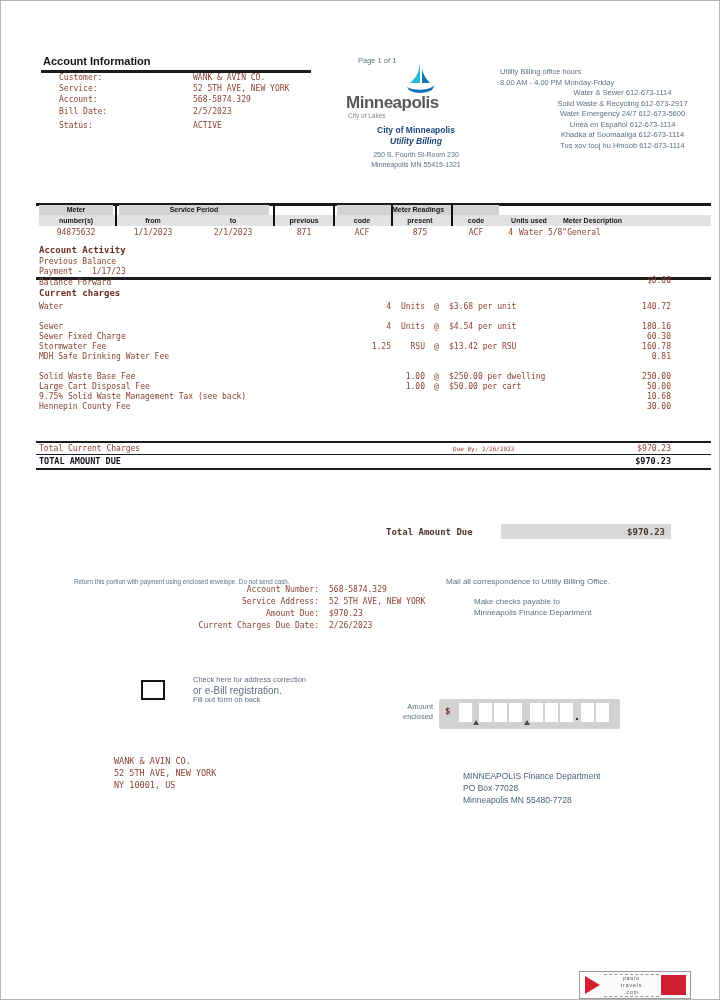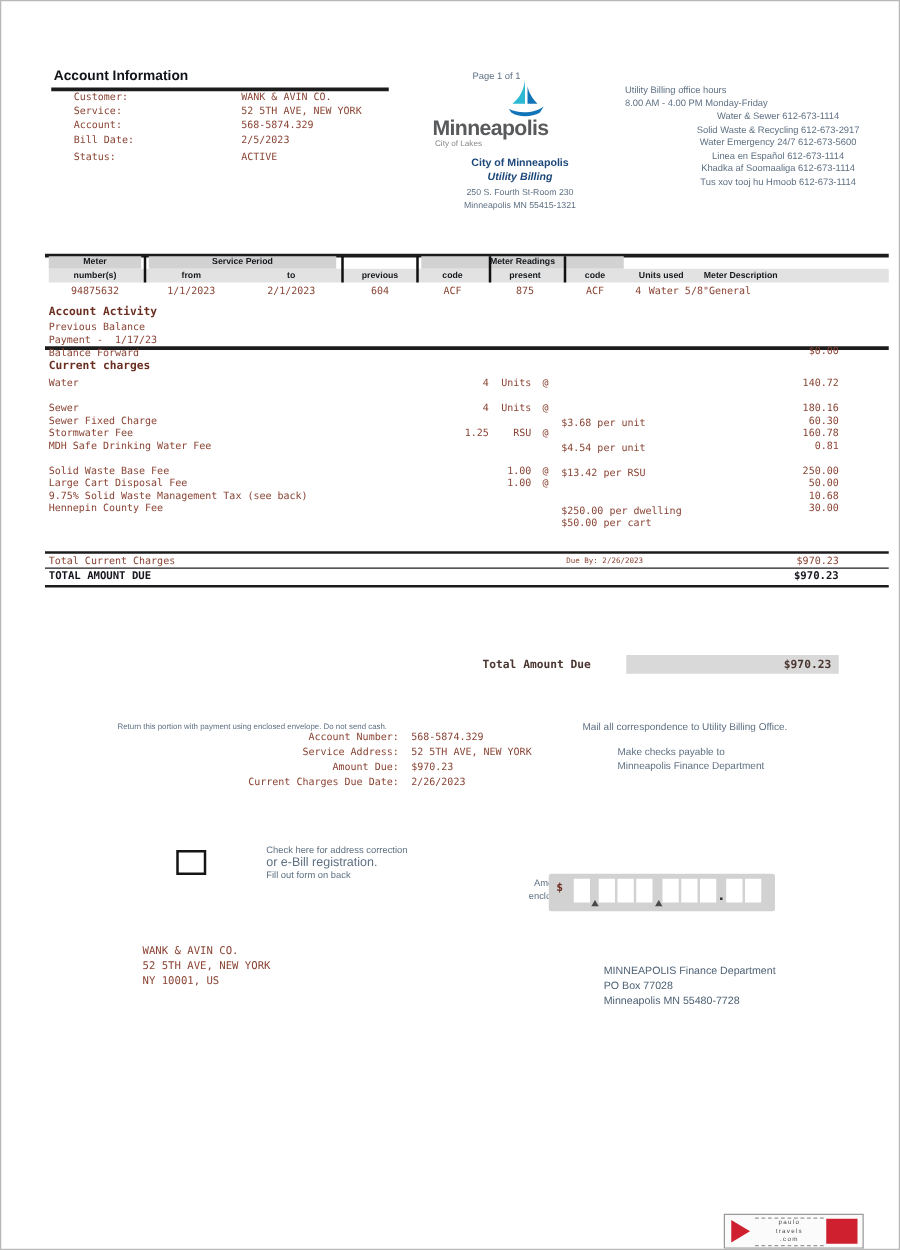--- a/index.html
+++ b/index.html
@@ -1,21 +1,21 @@
 <!DOCTYPE html>
 <html><head>
 <meta charset="utf-8">
 <style>
   html,body{margin:0;padding:0;background:#fff;}
   .page{position:relative;width:720px;height:1000px;background:#ffffff;border:1px solid #b8b8b8;
         box-sizing:border-box;overflow:hidden;font-family:"Liberation Sans",sans-serif;}
   .abs{position:absolute;white-space:nowrap;}
   .mono{font-family:"DejaVu Sans Mono",monospace;color:#8a4434;font-size:8px;white-space:pre;}
   .mono-b{font-family:"DejaVu Sans Mono",monospace;color:#6b2f22;font-weight:bold;white-space:pre;}
-  .sans{font-family:"Liberation Sans",sans-serif;color:#5e7083;margin-left:20px;}
+  .sans{font-family:"Liberation Sans",sans-serif;color:#5e7083;}
   .rule{position:absolute;background:#1c1c1c;}
   
   .ai-title{font-weight:bold;font-size:11px;color:#101418;}
   .acct-label{text-align:left;width:128px;left:58px;}
   .acct-value{left:192px;}
   
   .wordmark{font-weight:bold;font-size:17px;color:#58595b;letter-spacing:-0.5px;}
   .tagline{font-size:6.5px;color:#87898c;}
   .navy{color:#1b4779;font-weight:bold;font-size:8.5px;}
   .logo-addr{font-size:7px;color:#5e7083;}
@@ -32,21 +32,21 @@
   .mt-cell{position:absolute;top:227px;font-family:"DejaVu Sans Mono",monospace;font-size:8px;
            color:#8a4434;text-align:center;white-space:pre;}
   
   .chg-row{position:absolute;left:0;width:720px;height:10px;font-family:"DejaVu Sans Mono",monospace;
            font-size:8px;color:#8a4434;}
   .cr-desc{position:absolute;left:38px;white-space:pre;}
   .cr-qty{position:absolute;left:320px;width:70px;text-align:right;}
   .cr-qty.q2{left:354px;}
   .cr-unit{position:absolute;left:392px;width:32px;text-align:right;}
   .cr-at{position:absolute;left:433px;}
-  .cr-rate{position:absolute;left:448px;white-space:pre;margin-top:32px;}
+  .cr-rate{position:absolute;left:448px;white-space:pre;}
   .cr-amt{position:absolute;left:578px;width:92px;text-align:right;}
   
   .stub-label{position:absolute;left:130px;width:188px;text-align:right;}
   .stub-value{position:absolute;left:328px;}
   .checkbox{position:absolute;left:140px;top:679px;width:20px;height:16px;border:2px solid #151515;background:#fff;}
   .amt-box{position:absolute;left:438px;top:698px;width:181px;height:30px;background:#d2d2d2;border-radius:2px;}
   .amt-cell{position:absolute;top:702px;width:13px;height:19px;background:#ffffff;}
   .tri{position:absolute;top:719px;width:0;height:0;border-left:3px solid transparent;
        border-right:3px solid transparent;border-bottom:5px solid #4a4a4a;}
   .dot{position:absolute;top:717px;width:2px;height:2px;background:#333;}
@@ -120,21 +120,21 @@
 
     <div class="mt-bar" style="left:114px"></div>
     <div class="mt-bar" style="left:272px"></div>
     <div class="mt-bar" style="left:332px"></div>
     <div class="mt-bar" style="left:390px"></div>
     <div class="mt-bar" style="left:450px"></div>
 
     <div class="mt-cell" style="left:38px;width:74px">94875632</div>
     <div class="mt-cell" style="left:118px;width:68px">1/1/2023</div>
     <div class="mt-cell" style="left:196px;width:72px">2/1/2023</div>
-    <div class="mt-cell" style="left:276px;width:54px">604</div>
+    <div class="mt-cell" style="left:276px;width:54px">871</div>
     <div class="mt-cell" style="left:336px;width:50px">ACF</div>
     <div class="mt-cell" style="left:392px;width:54px">875</div>
     <div class="mt-cell" style="left:452px;width:46px">ACF</div>
     <div class="mt-cell" style="left:470px;width:42px;text-align:right">4</div>
     <div class="mt-cell" style="left:518px;text-align:left">Water 5/8"General</div>
   </div>
 
   <div class="abs mono-b" style="left:38px;top:244px;font-size:9px">Account Activity</div>
   <div class="abs mono" style="left:38px;top:256px">Previous Balance</div>
   <div class="abs mono" style="left:578px;top:256px;width:92px;text-align:right"></div>

